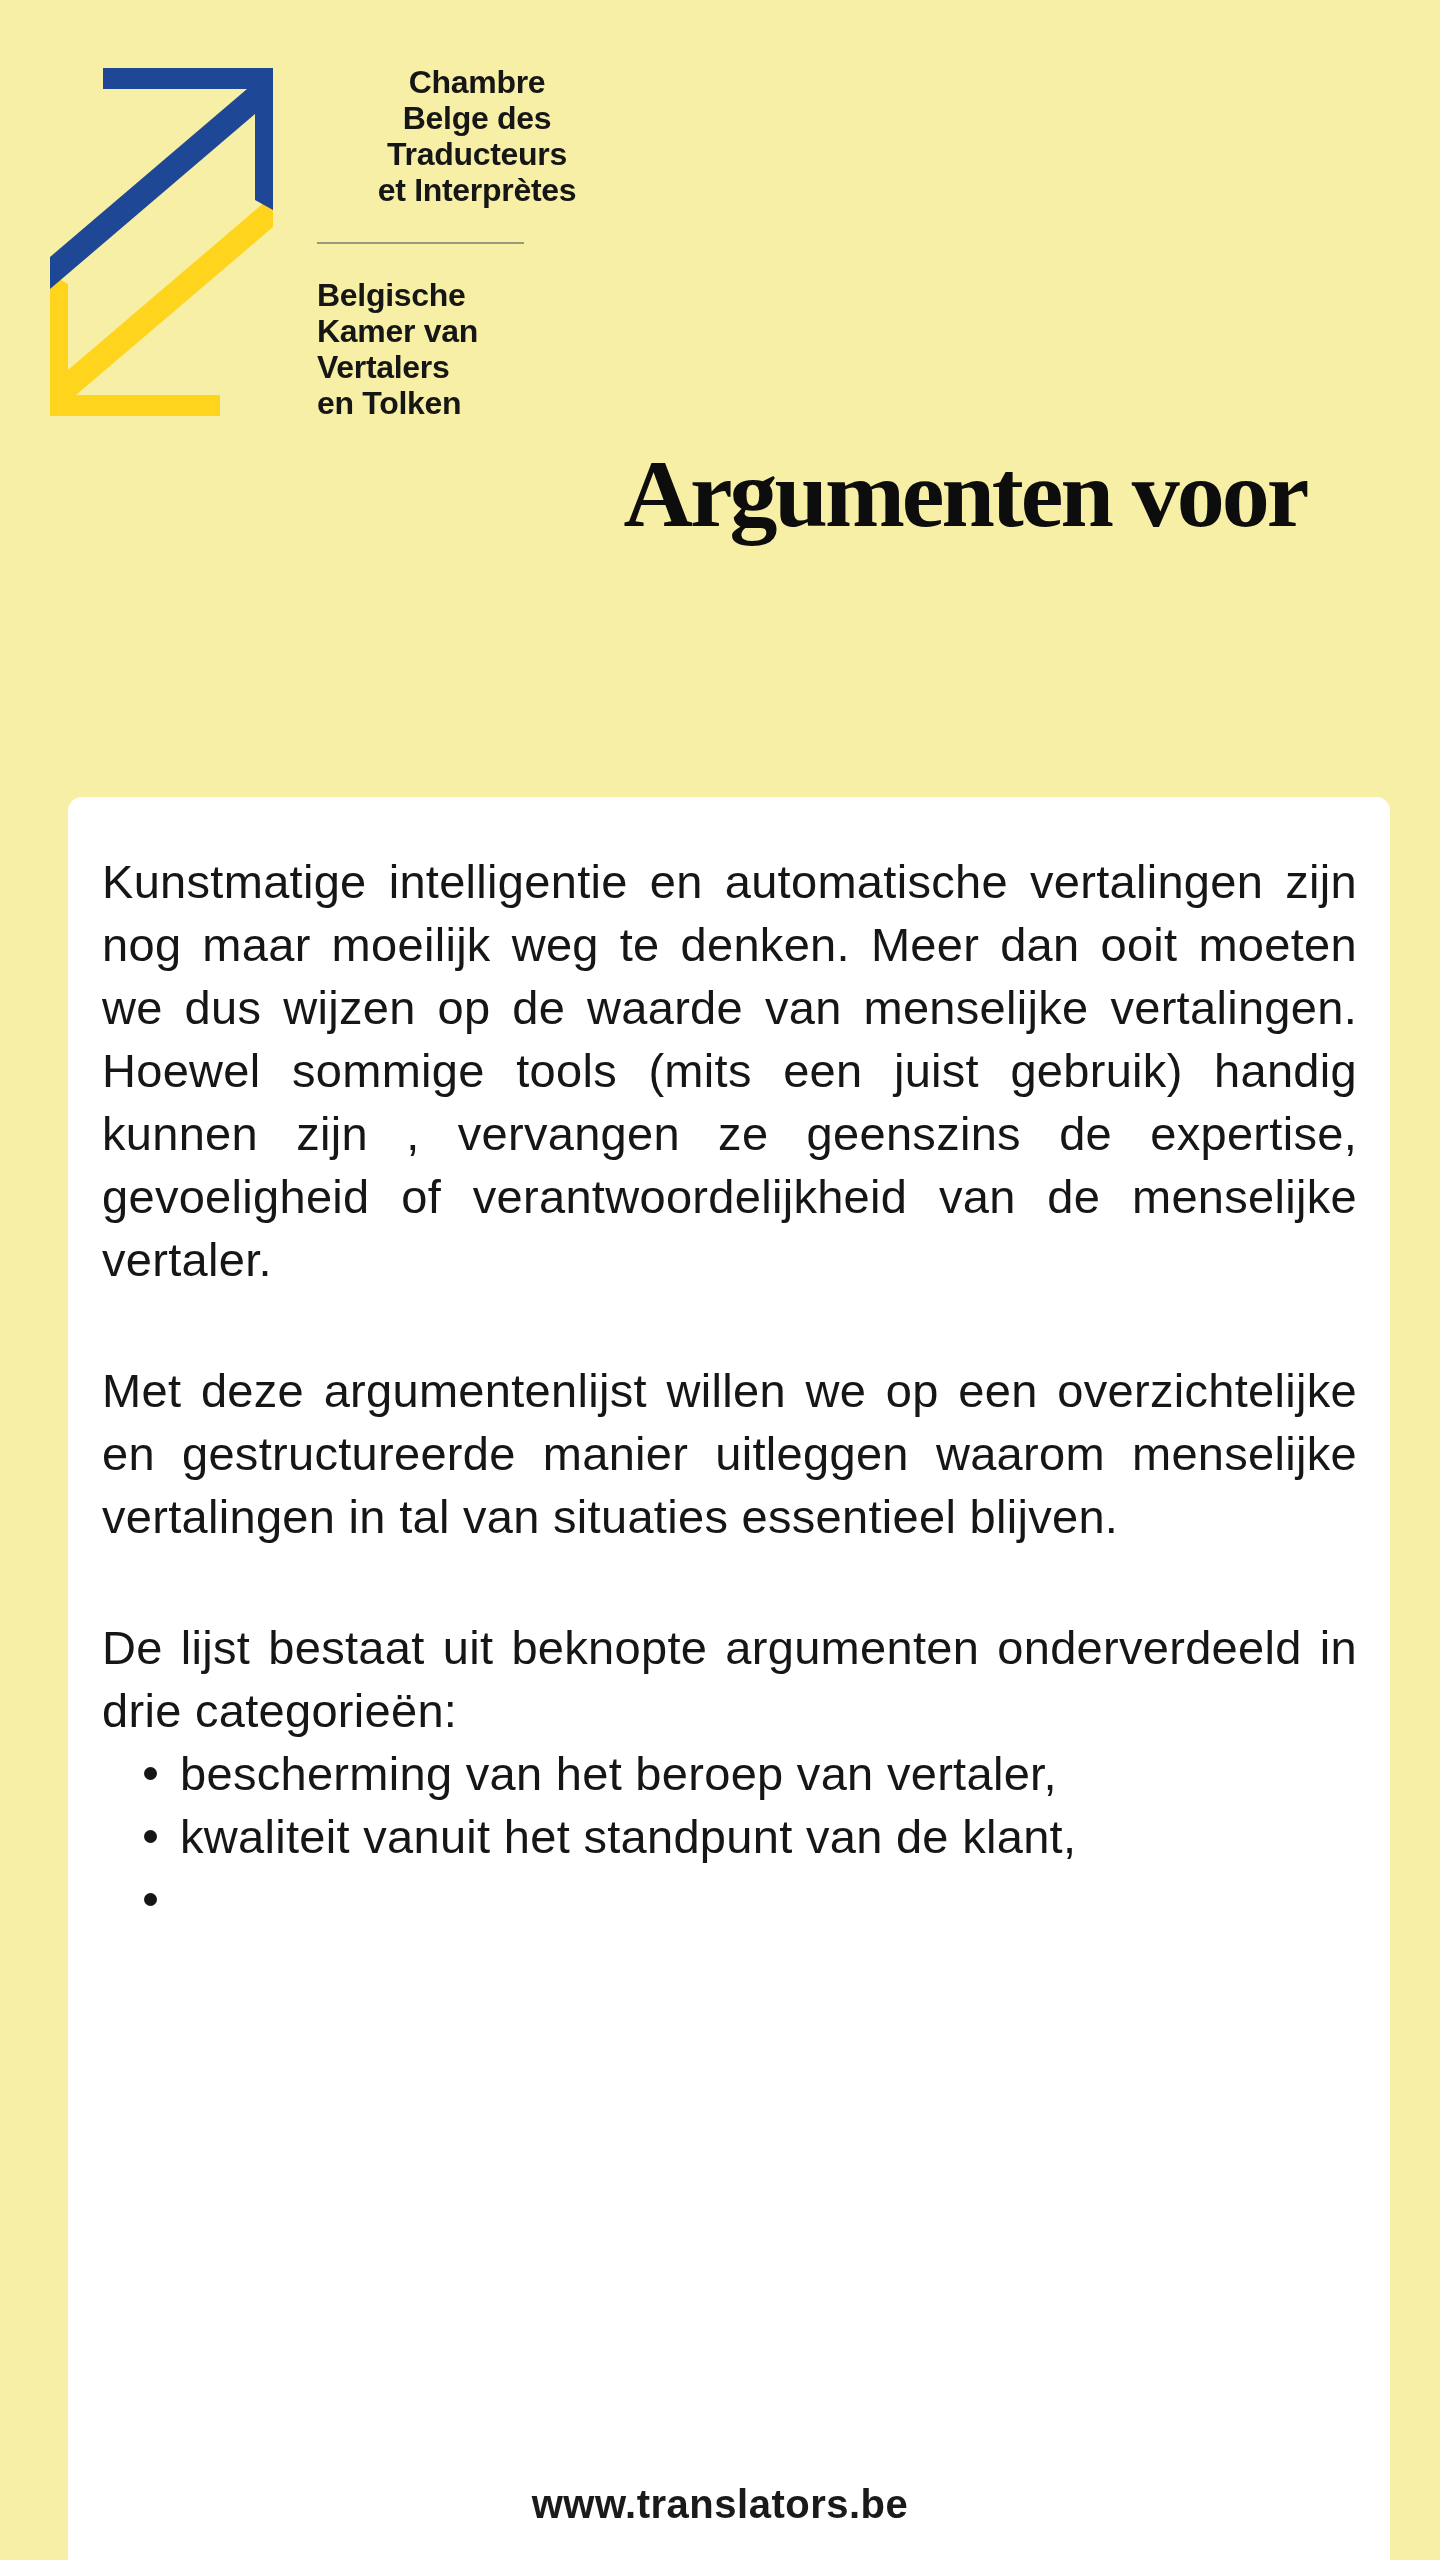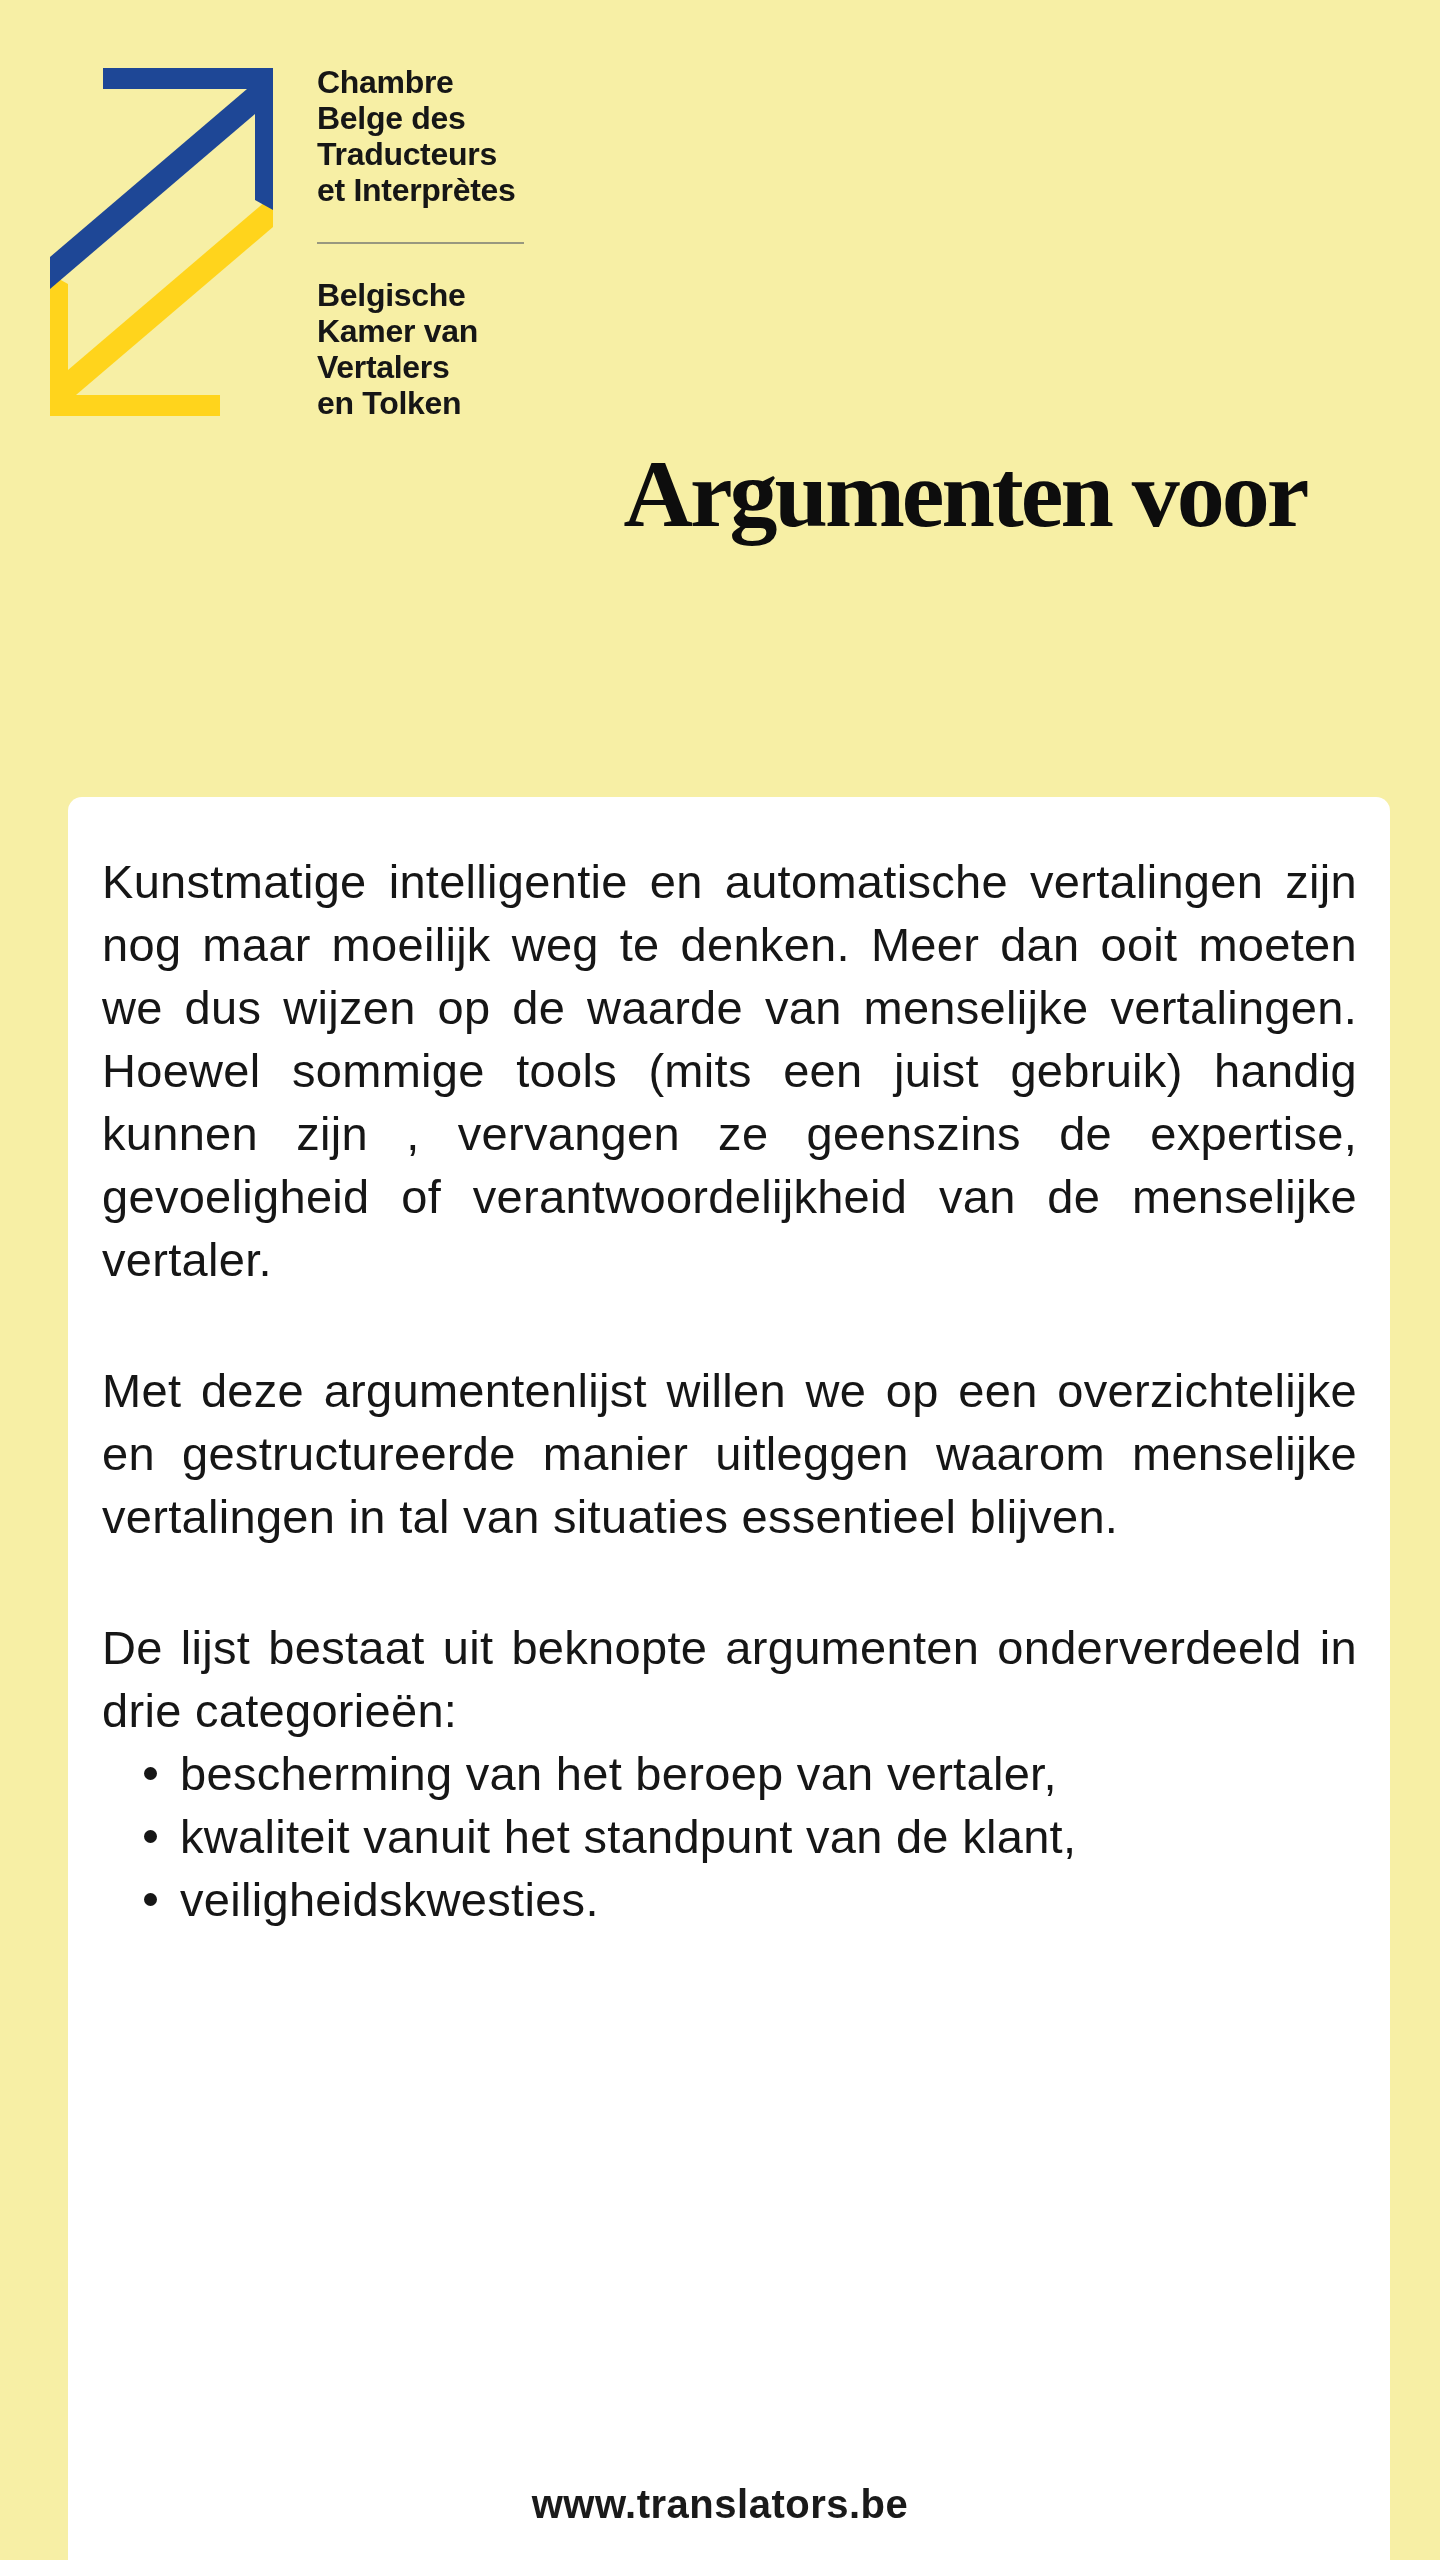--- a/index.html
+++ b/index.html
@@ -19,21 +19,21 @@
     left: 50px;
     top: 60px;
     width: 223px;
     height: 356px;
   }
   .brand-text {
     position: absolute;
     left: 317px;
     width: 320px;
   }
-  .brand-fr { top: 64px; }
+  .brand-fr { top: 64px; text-align: center; }
   .brand-nl { top: 277px; }
   .brand-line {
     font-weight: 700;
     font-size: 32px;
     line-height: 36px;
     letter-spacing: -0.3px;
     white-space: nowrap;
   }
   .brand-divider {
     position: absolute;
@@ -148,17 +148,17 @@
   <span>Argumenten voor</span><br>
 </h1>
 
 <main class="card">
   <p class="body-text para">Kunstmatige intelligentie en automatische vertalingen zijn nog maar moeilijk weg te denken. Meer dan ooit moeten we dus wijzen op de waarde van menselijke vertalingen. Hoewel sommige tools (mits een juist gebruik) handig kunnen zijn , vervangen ze geenszins de expertise, gevoeligheid of verantwoordelijkheid van de menselijke vertaler.</p>
   <p class="body-text para">Met deze argumentenlijst willen we op een overzichtelijke en gestructureerde manier uitleggen waarom menselijke vertalingen in tal van situaties essentieel blijven.</p>
   <p class="body-text para">De lijst bestaat uit beknopte argumenten onderverdeeld in drie categorieën:</p>
   <ul class="bullet-list">
     <li><span class="dot"></span><span>bescherming van het beroep van vertaler,</span></li>
     <li><span class="dot"></span><span>kwaliteit vanuit het standpunt van de klant,</span></li>
-    <li><span class="dot"></span><span>veiligheidskwesties.</span></li>
+    <li><span class="dot"></span></li>
   </ul>
 </main>
 
 <div class="footer-url">www.translators.be</div>
 
 </body></html>

